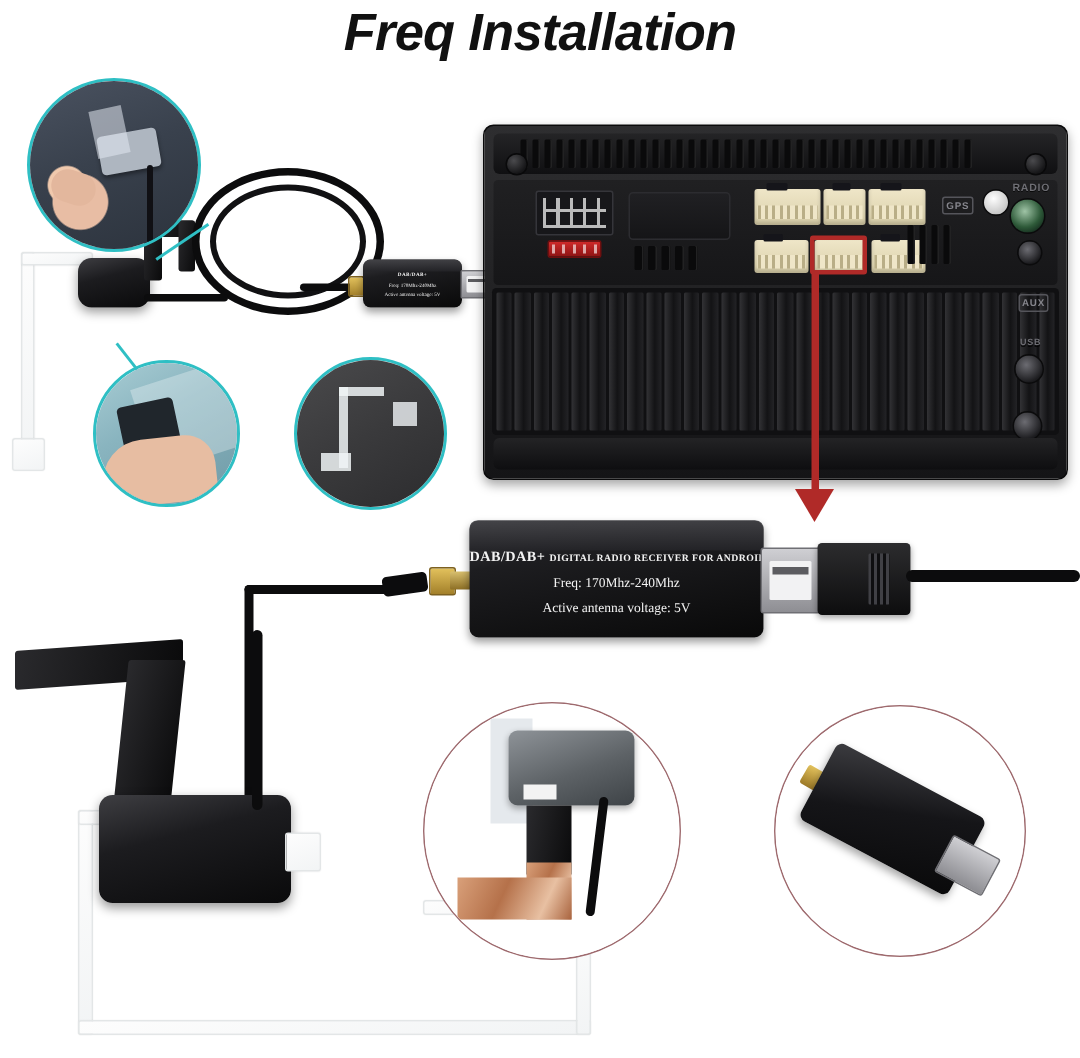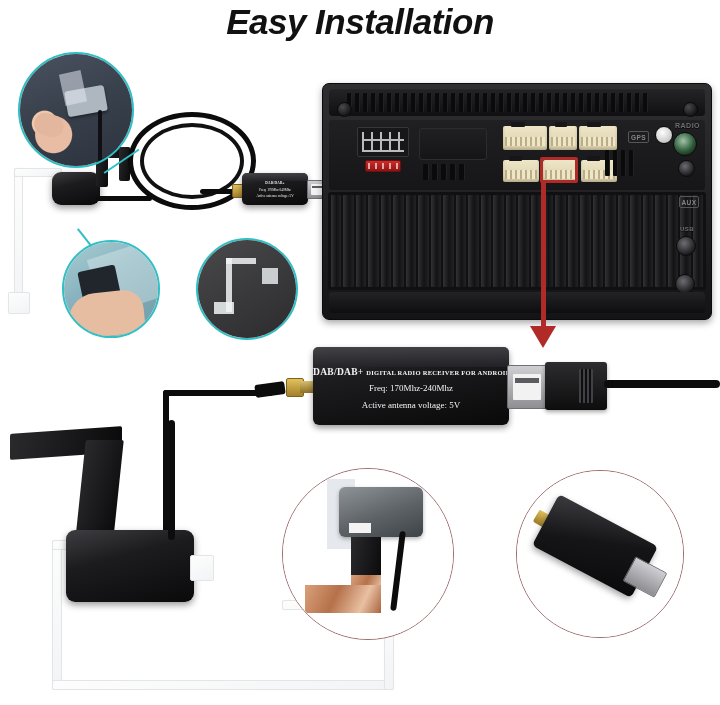--- a/index.html
+++ b/index.html
@@ -121,21 +121,21 @@
            box-shadow:0 3px 7px rgba(0,0,0,.4);}
   .ant-strip{position:absolute;background:linear-gradient(100deg,#2a2a2d,#0a0a0b);}
   .copper{position:absolute;
           background:linear-gradient(115deg,#d9a07a,#b5714a 40%,#e8c0a2 75%,#a9643f);}
 </style>
 </head>
 <body>
 
 <div class="stage">
 
-  <div class="title">Easy Installation</div>
+  <div class="title">Freq Installation</div>
 
   <div class="abs film" style="left:14px;top:168px;width:7px;height:140px;border-radius:2px;"></div>
   <div class="abs film" style="left:14px;top:168px;width:46px;height:7px;border-radius:2px;"></div>
   <div class="abs film" style="left:8px;top:292px;width:20px;height:20px;border-radius:2px;"></div>
 
   <div class="ant-mod" style="left:52px;top:172px;width:48px;height:33px;"></div>
   <div class="ant-strip" style="left:96px;top:147px;width:12px;height:40px;border-radius:2px;"></div>
   <div class="ant-strip" style="left:96px;top:147px;width:34px;height:11px;border-radius:2px;"></div>
   <div class="ant-strip" style="left:119px;top:147px;width:11px;height:34px;border-radius:2px;"></div>
 

